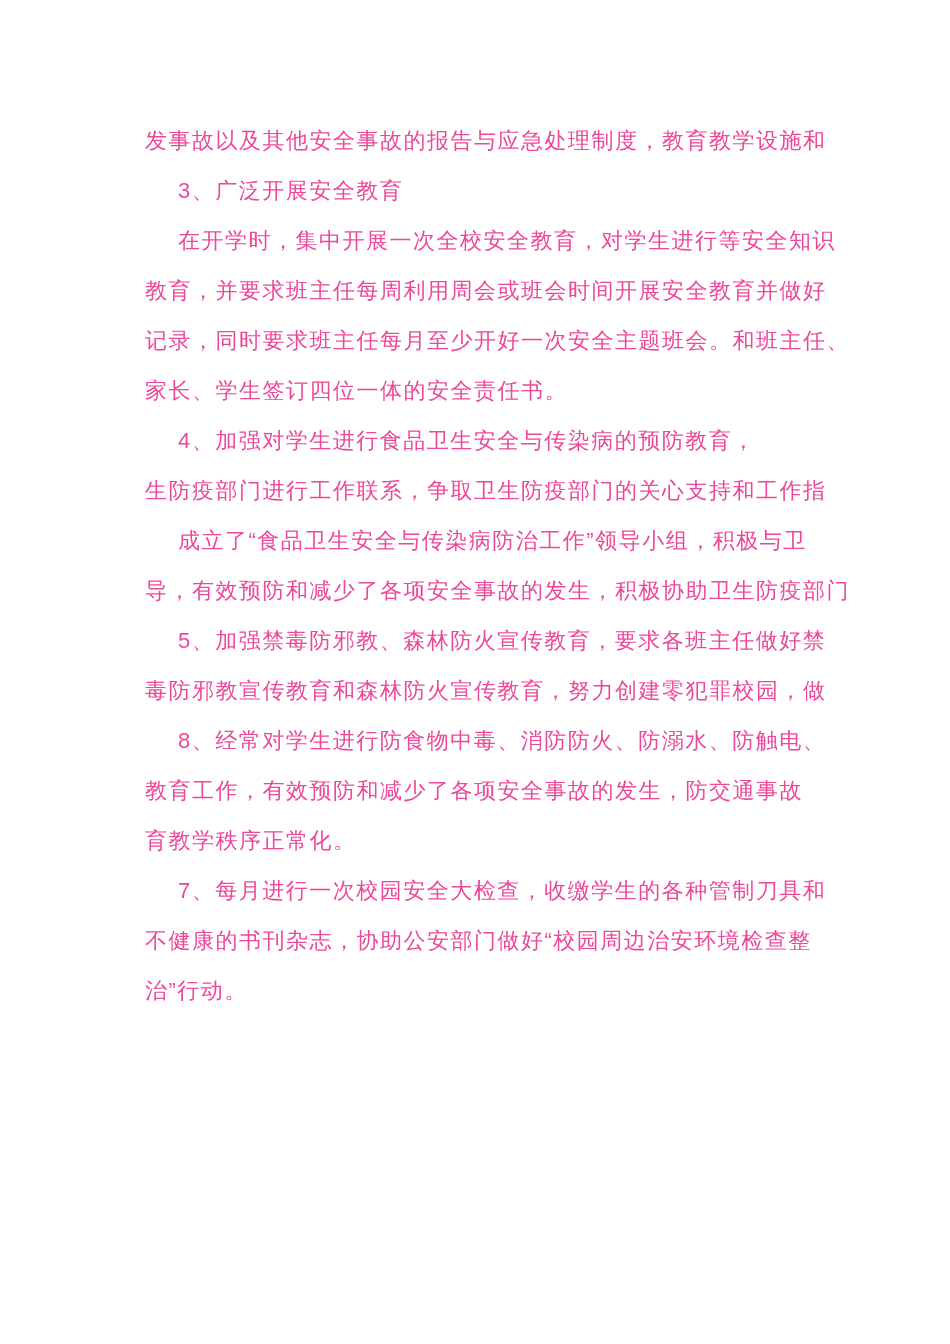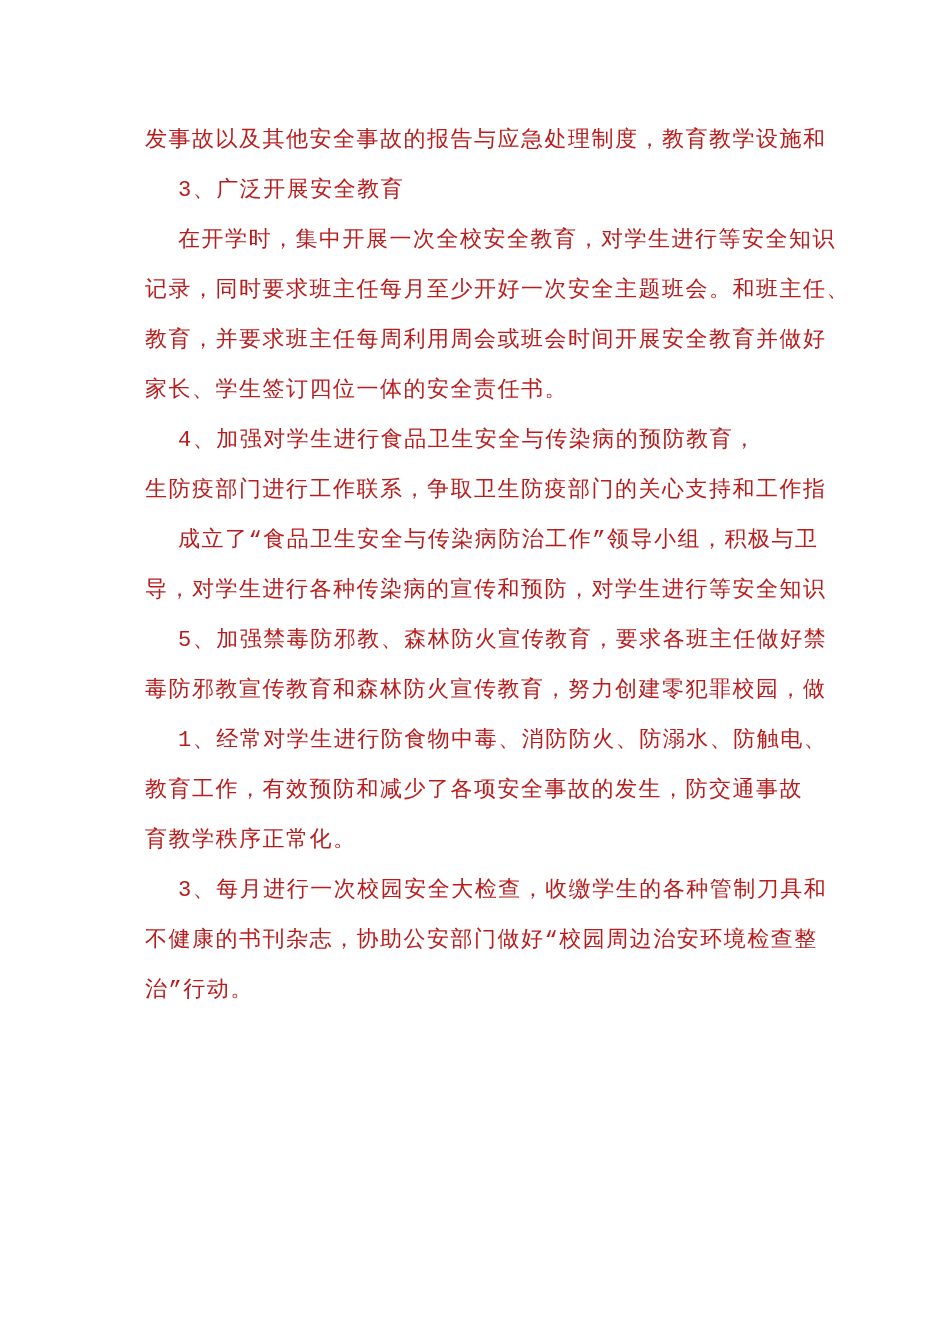--- a/index.html
+++ b/index.html
@@ -1,20 +1,20 @@
 <!DOCTYPE html>
 <html><head>
 <meta charset="utf-8">
 <style>
   html, body { margin: 0; padding: 0; background: #ffffff; }
   body { width: 950px; height: 1344px; position: relative; overflow: hidden; }
   .page {
     position: absolute; left: 145px; top: 122px; width: 680px;
-    font-family: Liberation Mono, monospace;
-    font-size: 22px; color: #b91c1c;
+    font-family: Liberation Sans, sans-serif;
+    font-size: 22px; color: #ec4899;
   }
   .line {
     height: 50px; line-height: 38px; white-space: nowrap;
     letter-spacing: 1.5px;
   }
   .indent { padding-left: 33px; }
 </style>
 </head>
 <body>
 
@@ -23,44 +23,44 @@
   <div>
     <div class="line">发事故以及其他安全事故的报告与应急处理制度，教育教学设施和</div>
   </div>
 
   <div>
     <div class="line indent">3、广泛开展安全教育</div>
   </div>
 
   <div>
     <div class="line indent">在开学时，集中开展一次全校安全教育，对学生进行等安全知识</div>
+    <div class="line">教育，并要求班主任每周利用周会或班会时间开展安全教育并做好</div>
     <div class="line">记录，同时要求班主任每月至少开好一次安全主题班会。和班主任、</div>
-    <div class="line">教育，并要求班主任每周利用周会或班会时间开展安全教育并做好</div>
     <div class="line">家长、学生签订四位一体的安全责任书。</div>
   </div>
 
   <div>
     <div class="line indent">4、加强对学生进行食品卫生安全与传染病的预防教育，</div>
   </div>
 
   <div>
     <div class="line">生防疫部门进行工作联系，争取卫生防疫部门的关心支持和工作指</div>
     <div class="line indent">成立了“食品卫生安全与传染病防治工作”领导小组，积极与卫</div>
-    <div class="line">导，对学生进行各种传染病的宣传和预防，对学生进行等安全知识</div>
+    <div class="line">导，有效预防和减少了各项安全事故的发生，积极协助卫生防疫部门</div>
   </div>
 
   <div>
     <div class="line indent">5、加强禁毒防邪教、森林防火宣传教育，要求各班主任做好禁</div>
     <div class="line">毒防邪教宣传教育和森林防火宣传教育，努力创建零犯罪校园，做</div>
   </div>
 
   <div>
-    <div class="line indent">1、经常对学生进行防食物中毒、消防防火、防溺水、防触电、</div>
+    <div class="line indent">8、经常对学生进行防食物中毒、消防防火、防溺水、防触电、</div>
     <div class="line">教育工作，有效预防和减少了各项安全事故的发生，防交通事故</div>
     <div class="line">育教学秩序正常化。</div>
   </div>
 
   <div>
-    <div class="line indent">3、每月进行一次校园安全大检查，收缴学生的各种管制刀具和</div>
+    <div class="line indent">7、每月进行一次校园安全大检查，收缴学生的各种管制刀具和</div>
     <div class="line">不健康的书刊杂志，协助公安部门做好“校园周边治安环境检查整</div>
     <div class="line">治”行动。</div>
   </div>
 </div>
 
 </body></html>

